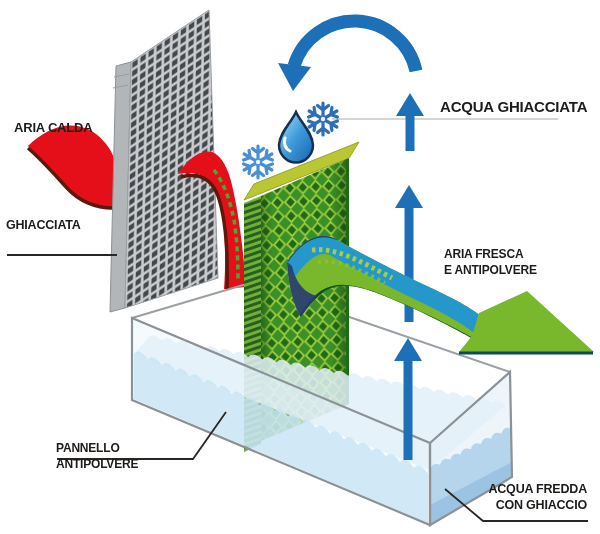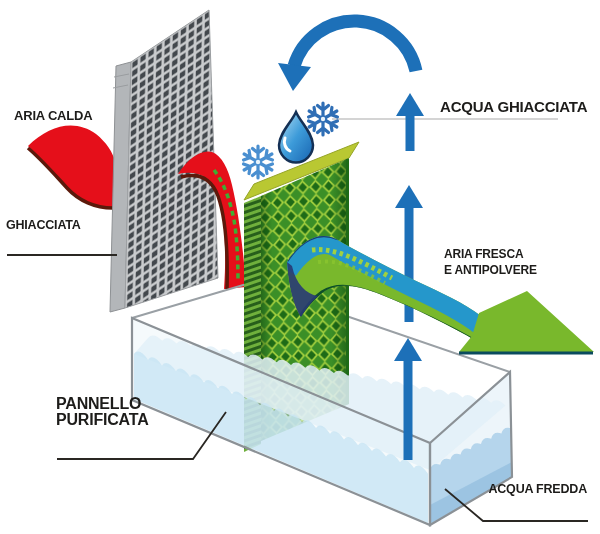--- a/index.html
+++ b/index.html
@@ -170,35 +170,36 @@
       <circle cx="323" cy="119" r="2.2" fill="#eaf4fb"></circle>
     </g>
 
     <g stroke="#2a2723" stroke-width="1.8" fill="none">
       <path d="M 7 255 L 117 255"></path>
       <path d="M 57 459 L 193 459 L 226 412"></path>
       <path d="M 445 489 L 483 521 L 588 521"></path>
     </g>
   </svg>
 
-  <div class="lbl" style="left:14px;top:108px;font-size:13px;">ARIA CALDA</div>
+  <div class="lbl" style="left:14px;top:120px;font-size:13px;">ARIA CALDA</div>
 
   <div class="lbl" style="left:6px;top:217px;font-size:12.5px;">
     <div>GHIACCIATA</div>
   </div>
 
   <div class="lbl" style="left:440px;top:99px;font-size:15px;">ACQUA GHIACCIATA</div>
 
   <div class="lbl" style="left:444px;top:246px;width:110px;text-align:left;font-size:12px;">
     <div>ARIA FRESCA</div>
     <div>E ANTIPOLVERE</div>
   </div>
 
-  <div class="lbl" style="left:56px;top:396px;font-size:16px;">
+  <div class="lbl" style="left:56px;top:440px;font-size:12px;">
     <div>PANNELLO</div>
-    <div>PURIFICATA</div>
+    <div>ANTIPOLVERE</div>
   </div>
 
   <div class="lbl" style="left:477px;top:481px;width:110px;text-align:right;font-size:12.5px;">
     <div>ACQUA FREDDA</div>
+    <div>CON GHIACCIO</div>
   </div>
 
 </div>
 
 </body></html>

